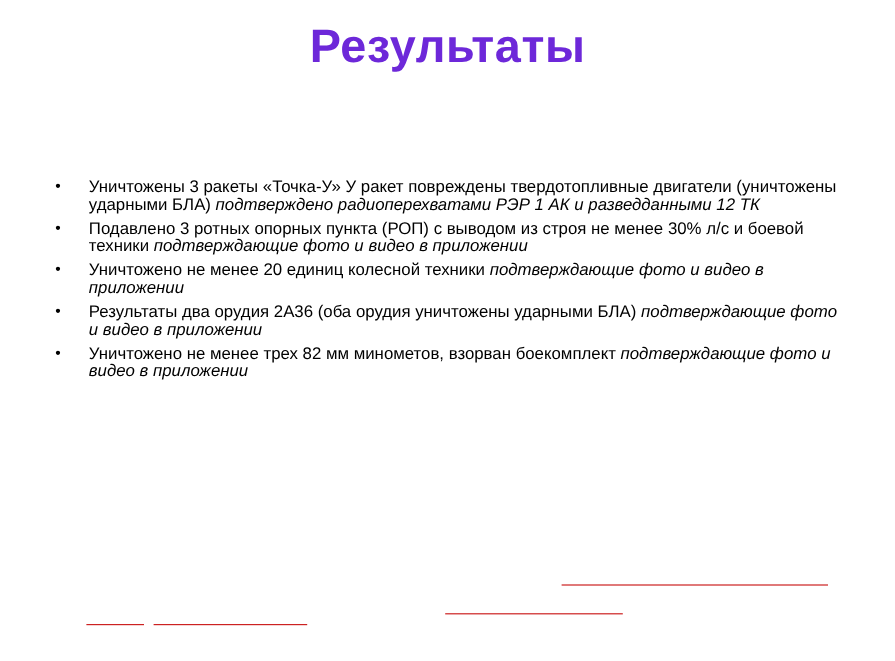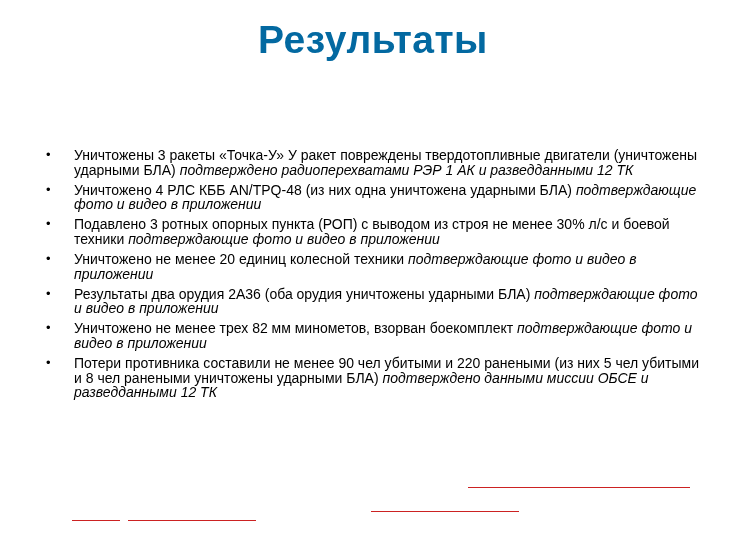--- a/index.html
+++ b/index.html
@@ -23,21 +23,21 @@
   }
   .slide-title {
     position: absolute;
     top: 18px;
     left: 0;
     width: 746px;
     text-align: center;
     font-size: 39px;
     font-weight: bold;
     letter-spacing: 0.5px;
-    color: #0369a1;
+    color: #6d28d9;
   }
   .body-list {
     position: absolute;
     top: 148px;
     left: 42px;
     width: 660px;
     list-style: none;
     margin: 0;
     padding: 0;
   }
@@ -76,46 +76,40 @@
 <div class="slide">
 
   <div class="slide-title">Результаты</div>
 
   <ul class="body-list">
 
     <li class="bullet-item">
       <span>Уничтожены 3 ракеты «Точка-У» У ракет повреждены твердотопливные двигатели (уничтожены ударными БЛА) </span><span class="ital">подтверждено радиоперехватами РЭР 1 АК и разведданными 12 ТК</span>
     </li>
 
-    <li class="bullet-item">
-      <span>Уничтожено 4 РЛС КББ AN/TPQ-48  (из них одна уничтожена ударными БЛА) </span><span class="ital">подтверждающие фото и видео  в приложении</span>
-    </li>
 
     <li class="bullet-item">
       <span>Подавлено 3 ротных опорных пункта  (РОП) с выводом из строя не менее 30% л/с и боевой техники  </span><span class="ital">подтверждающие фото и видео  в приложении</span>
     </li>
 
 
     <li class="bullet-item">
       <span>Уничтожено не менее 20 единиц колесной техники  </span><span class="ital">подтверждающие фото и видео  в приложении</span>
     </li>
 
     <li class="bullet-item">
       <span>Результаты два орудия 2А36  (оба орудия уничтожены ударными БЛА) </span><span class="ital">подтверждающие фото и видео  в приложении</span>
     </li>
 
     <li class="bullet-item">
       <span>Уничтожено не менее трех 82 мм минометов, взорван боекомплект </span><span class="ital">подтверждающие фото и видео  в приложении</span>
     </li>
 
 
 
-    <li class="bullet-item">
-      <span>Потери противника составили не менее 90 чел убитыми и 220 ранеными  (из них 5 чел убитыми и 8 чел ранеными уничтожены ударными БЛА) </span><span class="ital">подтверждено данными миссии ОБСЕ и разведданными 12 ТК</span>
-    </li>
 
   </ul>
 
   <div class="underline-mark u1"></div>
   <div class="underline-mark u2"></div>
   <div class="underline-mark u3"></div>
   <div class="underline-mark u4"></div>
 
 </div>
 

